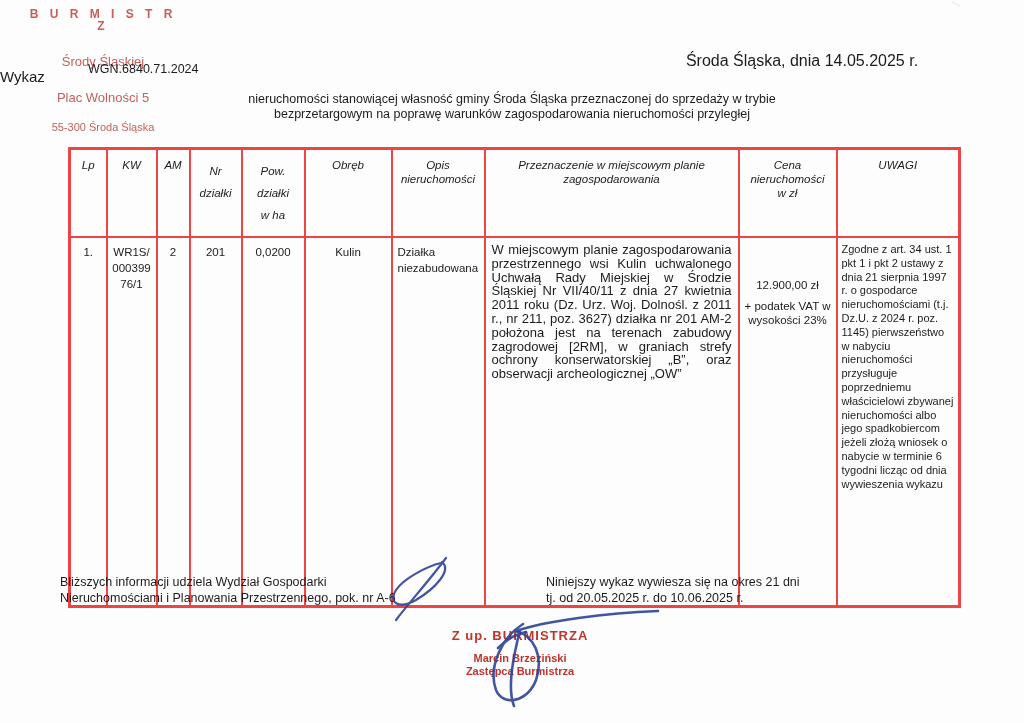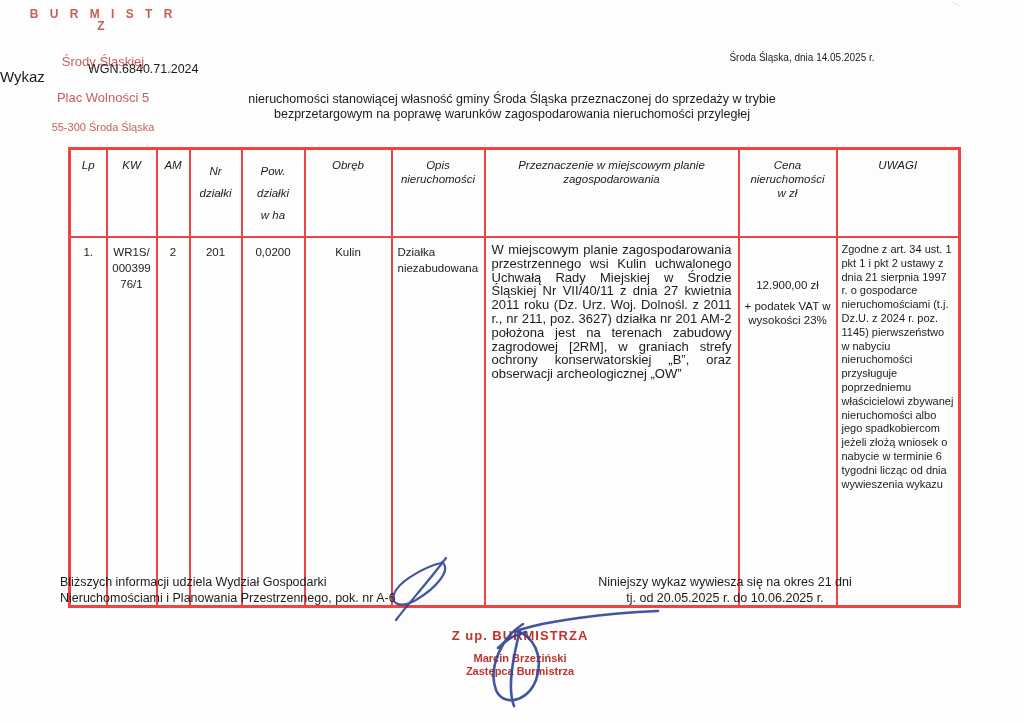--- a/index.html
+++ b/index.html
@@ -10,21 +10,21 @@
   .pre{white-space:pre-line;}
   
   .stamp-top{
     position:absolute;left:28px;top:8px;width:150px;text-align:center;
     color:#c75f5a;line-height:12px;
   }
   .stamp-top .l1{font-size:12px;font-weight:bold;letter-spacing:4px;margin-bottom:2px;}
   .stamp-top .l2,.stamp-top .l3{font-size:13px;margin-top:24px;}
   .stamp-top .l4{font-size:11px;margin-top:17px;}
   .ref{position:absolute;left:88px;top:62px;font-size:12.5px;}
-  .date-line{position:absolute;left:652px;top:52px;width:300px;text-align:center;font-size:10px;}
+  .date-line{position:absolute;left:652px;top:52px;width:300px;text-align:center;font-size:16px;}
   .doc-title{position:absolute;left:0;top:68px;width:1024px;text-align:left;font-size:15px;}
   .doc-subtitle{position:absolute;left:152px;top:92px;width:720px;text-align:center;font-size:12.5px;line-height:15px;}
   
   .tbl-wrap{position:absolute;left:68px;top:147px;}
   table{border-collapse:collapse;table-layout:fixed;width:890px;}
   table,th,td{border:2px solid #ef4444;}
   table{border-width:3px;}
   th{
     font-style:italic;font-weight:normal;font-size:11.5px;vertical-align:top;
     padding-top:8px;text-align:center;white-space:pre-line;line-height:14px;height:75px;
@@ -38,21 +38,21 @@
   td.just{
     text-align:justify;padding:5px 6px;font-size:13px;line-height:13.8px;white-space:normal;
   }
   td.uwagi{
     text-align:left;padding:5px 4px;font-size:11px;line-height:13.8px;white-space:normal;
   }
   td.cena{padding-top:40px;font-size:11.5px;line-height:14px;white-space:normal;}
   td.cena .vat{margin-top:7px;}
   
   .footer-left{position:absolute;left:60px;top:574px;font-size:12.5px;line-height:16px;}
-  .footer-right{position:absolute;left:575px;top:574px;width:300px;text-align:center;font-size:12.5px;line-height:16px;}
+  .footer-right{position:absolute;left:546px;top:574px;width:300px;text-align:left;font-size:12.5px;line-height:16px;}
   
   .stamp-bottom{position:absolute;left:420px;top:628px;width:200px;text-align:center;color:#c0342c;}
   .stamp-bottom .s1{font-size:13px;font-weight:bold;letter-spacing:1px;margin-bottom:9px;}
   .stamp-bottom .s2{font-size:11px;font-weight:bold;line-height:13px;}
   .stamp-bottom .s3{font-size:11px;font-weight:bold;line-height:13px;}
   .sig-overlay{position:absolute;left:0;top:0;pointer-events:none;}
 </style>
 </head>
 <body>
 

